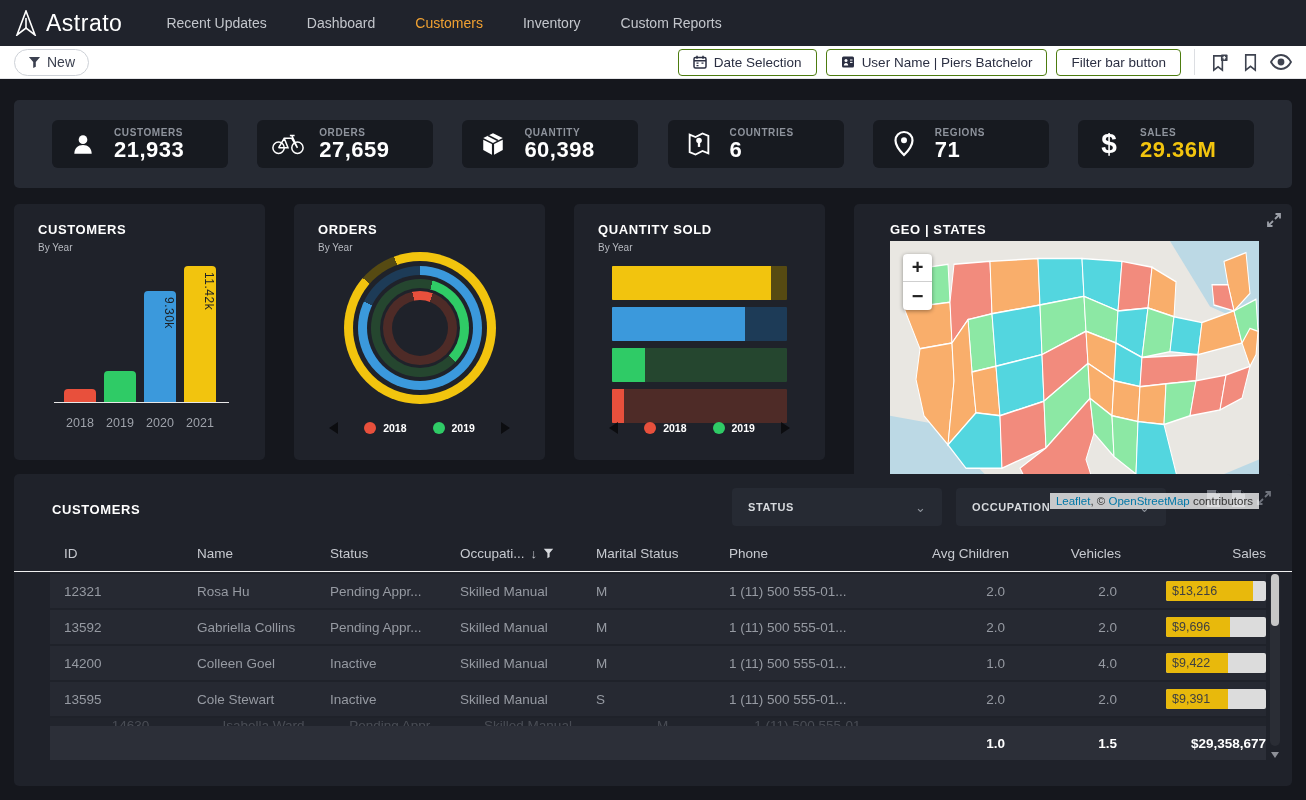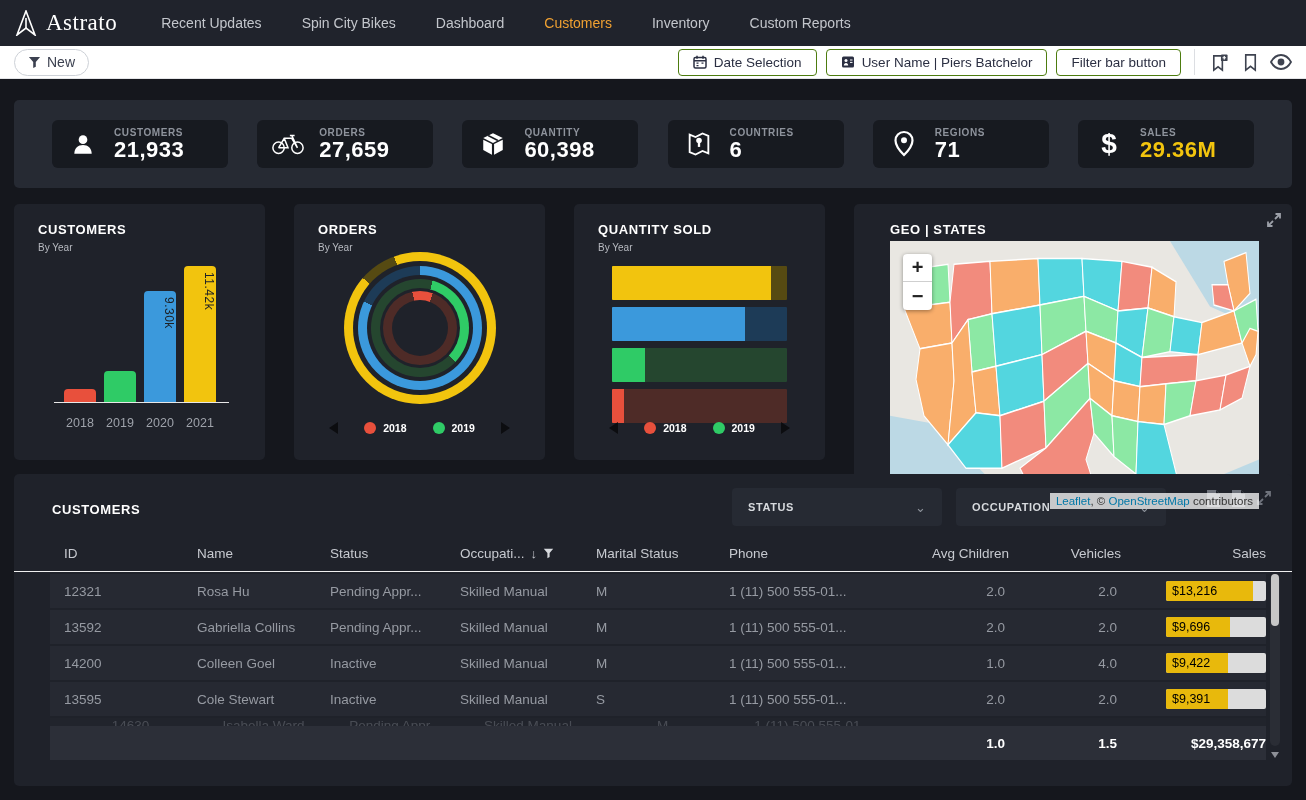--- a/index.html
+++ b/index.html
@@ -3,21 +3,21 @@
 <meta charset="utf-8">
 <style>
   * { margin:0; padding:0; box-sizing:border-box; }
   html,body { width:1306px; height:800px; background:#15171d; font-family:"Liberation Sans", sans-serif; overflow:hidden; }
   .app { position:relative; width:1306px; height:800px; background:#15171d; }
 
   
   .navbar { display:flex; align-items:center; height:46px; background:#20232c; padding:0 14px; }
   .brand { display:flex; align-items:center; gap:8px; margin-right:24px; }
   .brand-logo { width:24px; height:26px; }
-  .brand-name { font-family:Liberation Serif, serif; font-size:23px; color:#ffffff; letter-spacing:.5px; }
+  .brand-name { font-family:Liberation Sans, sans-serif; font-size:23px; color:#ffffff; letter-spacing:.5px; }
   .nav-items { display:flex; align-items:center; }
   .nav-item { color:#c3c6cc; font-size:14px; padding:0 20px; cursor:pointer; line-height:46px; }
   .nav-item.active { color:#f0a132; }
 
   
   .toolbar { display:flex; align-items:center; height:30px; background:#ffffff; border-bottom:1px solid #e4e5e8; padding:16px 14px; }
   .pill { display:flex; align-items:center; gap:6px; border:1px solid #cdd1d7; border-radius:14px; height:27px; padding:0 13px; color:#3c4150; font-size:14px; background:#fff; cursor:pointer; }
   .toolbar-right { margin-left:auto; display:flex; align-items:center; gap:9px; }
   .tb-btn { display:flex; align-items:center; gap:7px; border:1px solid #4d7c0f; border-radius:4px; height:27px; padding:0 14px; font-size:13.5px; color:#2b2f42; background:#fff; cursor:pointer; white-space:nowrap; }
   .tb-sep { width:1px; height:26px; background:#dcdee2; margin:0 4px; }
@@ -89,42 +89,41 @@
   .th { display:flex; align-items:center; gap:6px; }
   .th.num { justify-content:flex-end; }
   .tbody { position:relative; margin:0 26px 0 36px; }
   .trow { padding:0 0 0 14px; height:34px; background:#262932; margin-top:2px; color:#969aa2; font-size:13.5px; }
   .trow.faint { opacity:.35; height:8px; overflow:hidden;text-align:center; }
   .trow.total { background:#2c2f38; color:#ffffff; font-weight:bold; height:34px; }
   .cell.num { text-align:right; padding-right:4px; }
   .sales-cell { display:flex; justify-content:flex-end; }
   .sales-track { width:100px; height:20px; background:#dcdcdc; border-radius:2px; position:relative; overflow:hidden; }
   .sales-fill { position:absolute; left:0; top:0; bottom:0; background:#e8b90c; }
-  .sales-text { position:absolute; left:6px; top:0; bottom:0; display:flex; align-items:center; font-size:12.5px; color:#000000; font-weight:normal; }
+  .sales-text { position:absolute; left:6px; top:0; bottom:0; display:flex; align-items:center; font-size:12.5px; color:#404040; font-weight:normal; }
   .total-sales { text-align:right; font-size:13.5px; }
   .vscroll { position:absolute; right:12px; top:100px; bottom:40px; width:10px; background:#2a2d35; border-radius:5px; }
   .vscroll-thumb { position:absolute; top:0; left:1px; width:8px; height:52px; background:#c7c7c7; border-radius:4px; }
   .vscroll-down { position:absolute; right:13px; bottom:28px; width:0; height:0; border-left:4px solid transparent; border-right:4px solid transparent; border-top:6px solid #8d9097; }
 </style>
 </head>
 <body>
 
 <div class="app">
 
   <div class="navbar">
     <div class="brand">
       <svg class="brand-logo" viewBox="0 0 24 26" fill="none" stroke="#ffffff" stroke-width="1.6">
         <path d="M12 1 L21 25 L12 18 L3 25 Z"></path>
           <path d="M12 8 L12 18"></path>
       </svg>
       <span class="brand-name">Astrato</span>
     </div>
     <div class="nav-items" id="nav-items">
         <div class="nav-item">Recent Updates</div>
-        <div class="nav-item">Spin City Bikes</div>
         <div class="nav-item">Dashboard</div>
         <div class="nav-item active">Customers</div>
         <div class="nav-item">Inventory</div>
         <div class="nav-item">Custom Reports</div>
       </div>
   </div>
 
   <div class="toolbar">
     <div class="pill">
       <svg width="13" height="13" viewBox="0 0 14 14" fill="#3c4150">

